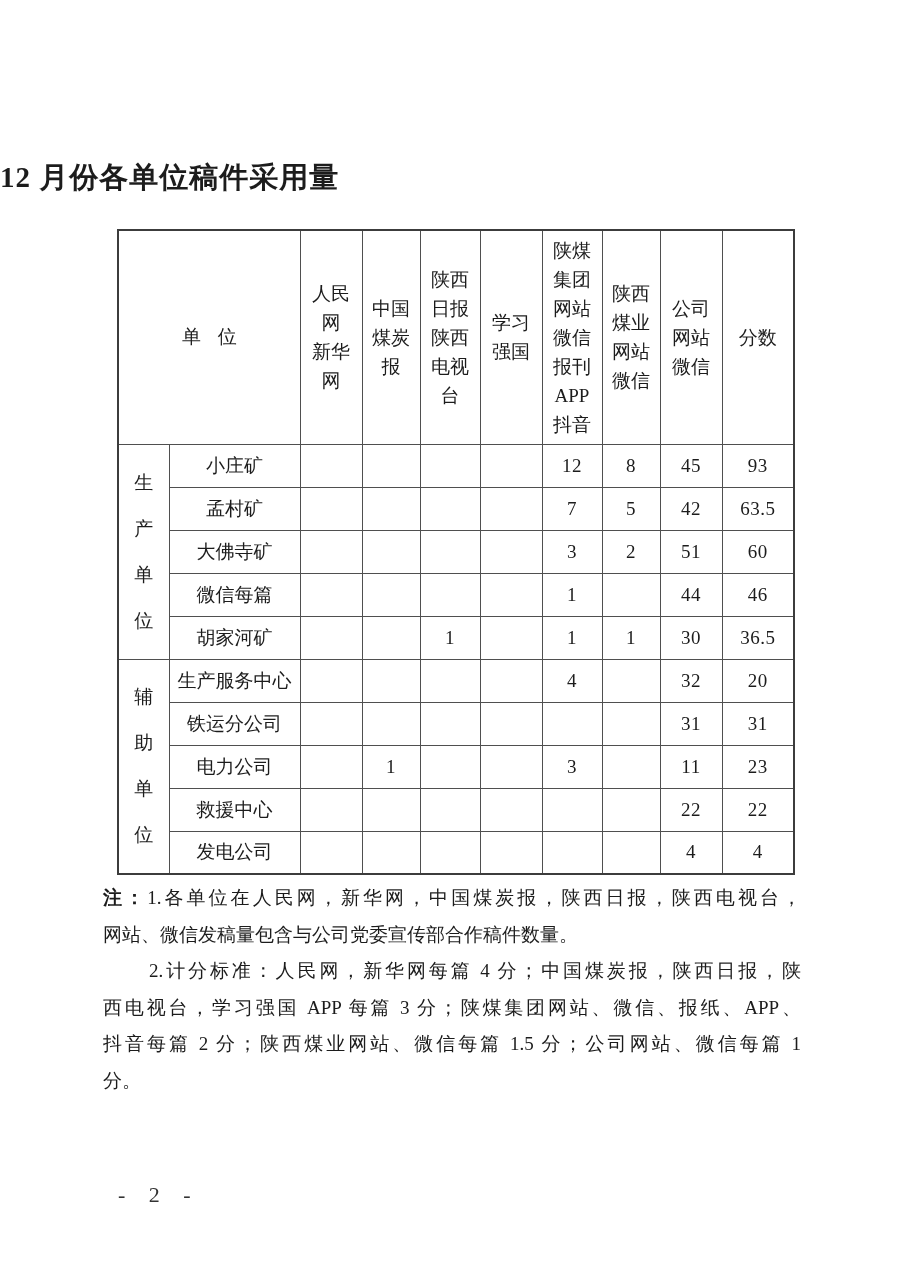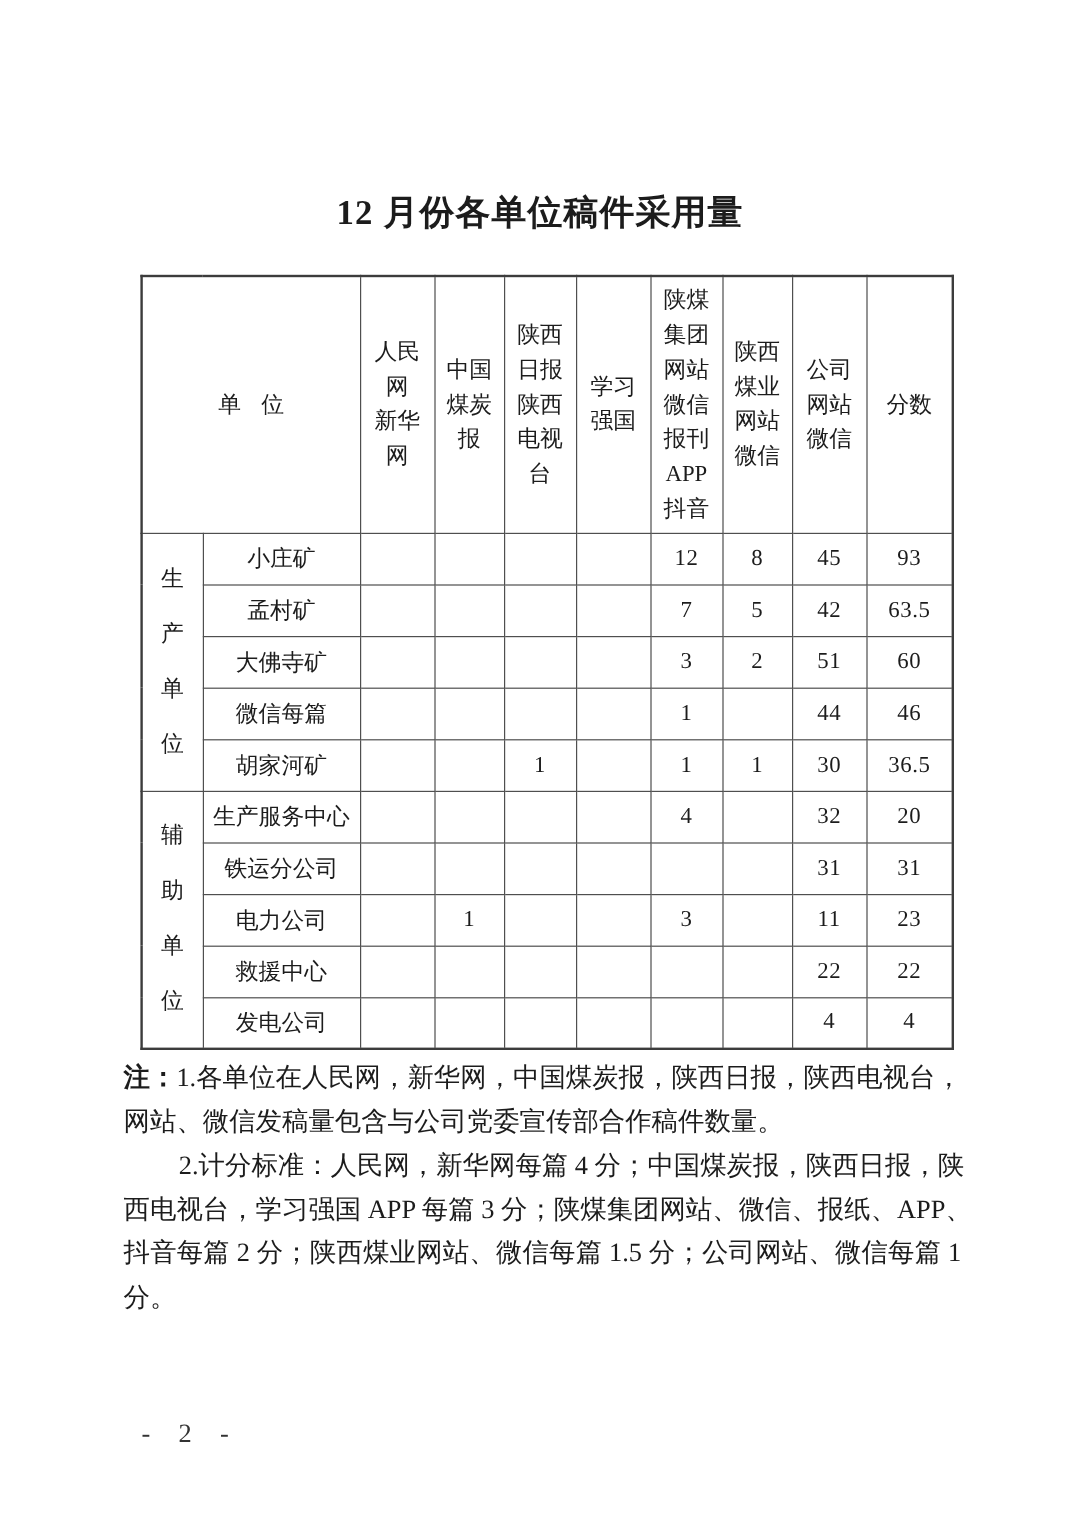--- a/index.html
+++ b/index.html
@@ -1,21 +1,21 @@
 <!DOCTYPE html>
 <html><head>
 <meta charset="utf-8">
 <style>
   html,body{margin:0;padding:0;background:#ffffff;}
   .page{
     position:relative;width:900px;height:1273px;background:#ffffff;overflow:hidden;
     font-family:"Liberation Serif","DejaVu Serif",serif;color:#1c1c1c;
   }
   .title{
-    position:absolute;top:158px;left:0;width:100%;text-align:center;
+    position:absolute;top:158px;left:0;width:100%;
     font-size:29px;font-weight:bold;letter-spacing:1px;
   }
   .table-wrap{position:absolute;left:117px;top:229px;}
   table.grid{
     border-collapse:collapse;table-layout:fixed;width:676px;
     border:2px solid #3c3c3c;
   }
   table.grid td{
     border:1px solid #4f4f4f;text-align:center;vertical-align:middle;
     font-size:19px;padding:0;overflow:hidden;
@@ -29,21 +29,21 @@
   }
   td.hc-xuexi{padding-top:42px;}
   td.hc-mid{vertical-align:middle;padding-top:0;}
   td.group-cell{
     white-space:pre-line;line-height:46px;font-size:19px;vertical-align:middle;
   }
   td.unit-cell{font-size:19px;margin-left:16px;}
   td.num-cell{font-size:19px;letter-spacing:0.5px;}
   .notes{
     position:absolute;left:103px;top:880px;width:698px;
-    font-size:22px;line-height:36.6px;color:#1c1c1c;
+    font-size:19px;line-height:36.6px;color:#1c1c1c;
   }
   .note-line{
     text-align:justify;text-align-last:justify;text-justify:inter-character;
     white-space:nowrap;
   }
   .note-line.last{text-align:center;text-align-last:left;white-space:normal;}
   .note-line.indent{text-indent:46px;}
   .note-label{font-weight:bold;}
   .page-number{
     position:absolute;left:118px;top:1182px;font-size:22px;color:#333;

